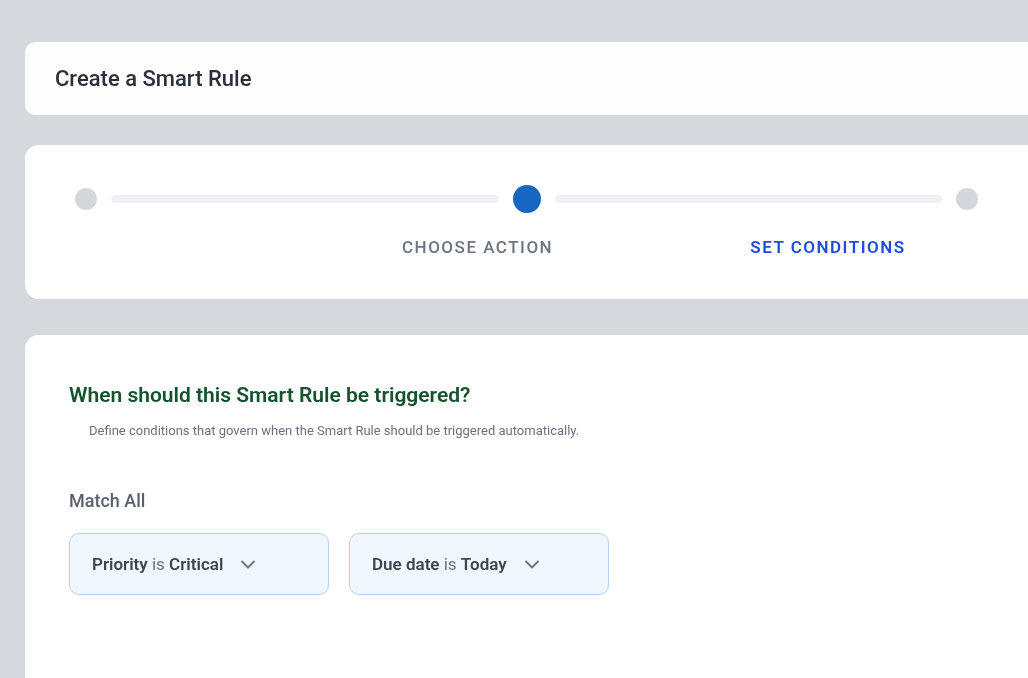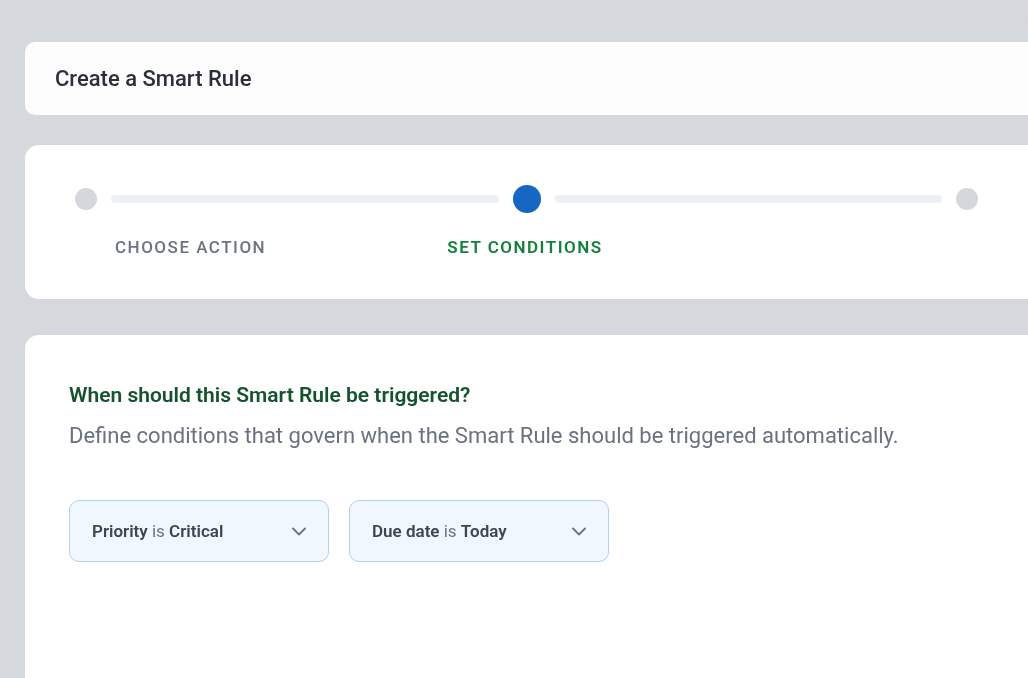--- a/index.html
+++ b/index.html
@@ -62,32 +62,33 @@
     }
     .step-line {
       flex: 1;
       height: 8px;
       background: #eef1f4;
       border-radius: 4px;
       margin: 0 14px;
     }
     .step-labels {
       display: flex;
-      justify-content: flex-start;
+      justify-content: flex-end;
       align-items: center;
+      gap: 16px;
     }
     .step-label {
       font-size: 17px;
       letter-spacing: 1.5px;
       color: #6d7481;
       font-weight: 500;
       text-transform: uppercase;
     }
     .step-label.active {
-      color: #15803d;
+      color: #1d4ed8;
       font-weight: 600;
     }
     .step-label-left {
       width: 300px;
       text-align: left;
       padding-left: 40px;
     }
     .step-label-center {
       width: 300px;
       text-align: center;
@@ -104,43 +105,43 @@
       width: 1003px;
       min-height: 350px;
     }
     .section-title {
       font-size: 21px;
       font-weight: 600;
       color: #14532d;
       margin-bottom: 16px;
     }
     .section-subtitle {
-      font-size: 22px;
+      font-size: 13px;
       color: #6a7180;
       font-weight: 400;
       margin-bottom: 52px;
+      margin-left: 20px;
     }
     .match-label {
       font-size: 18px;
       font-weight: 500;
       color: #5a616e;
       margin-bottom: 22px;
     }
     .pills-row {
       display: flex;
       gap: 20px;
     }
     .condition-pill {
       background: #f1f7fe;
       border: 1.5px solid #b3d0ee;
       border-radius: 10px;
       padding: 20px 22px;
       display: flex;
       align-items: center;
-      justify-content: space-between;
       cursor: pointer;
       min-width: 260px;
     }
     .pill-text {
       font-size: 17px;
       color: #3e4551;
     }
     .pill-text .bold {
       font-weight: 600;
     }
@@ -177,20 +178,21 @@
     </div>
     <div class="step-labels">
       <div class="step-label step-label-left">CHOOSE ACTION</div>
       <div class="step-label step-label-center active">SET CONDITIONS</div>
     </div>
   </div>
 
   <div class="conditions-card">
     <div class="section-title">When should this Smart Rule be triggered?</div>
     <div class="section-subtitle">Define conditions that govern when the Smart Rule should be triggered automatically.</div>
+    <div class="match-label">Match All</div>
     <div class="pills-row">
 
       <div class="condition-pill">
         <span class="pill-text">
           <span class="bold">Priority</span>
           <span class="light"> <span>is</span> </span>
           <span class="bold">Critical</span>
         </span>
         <span class="chevron">
           <svg viewBox="0 0 14 9" fill="none">

